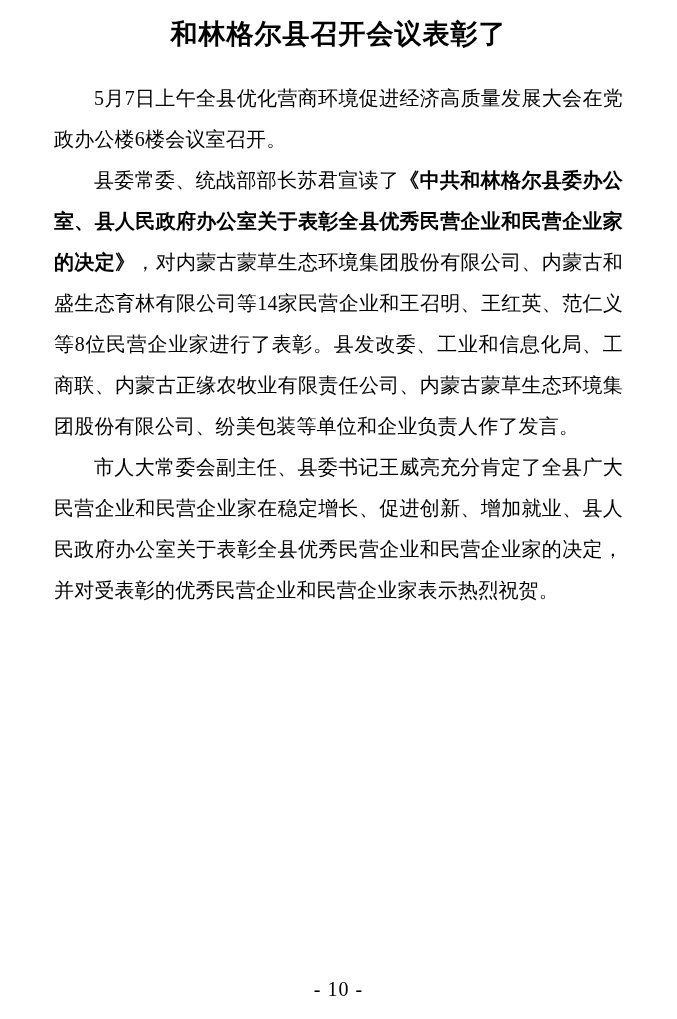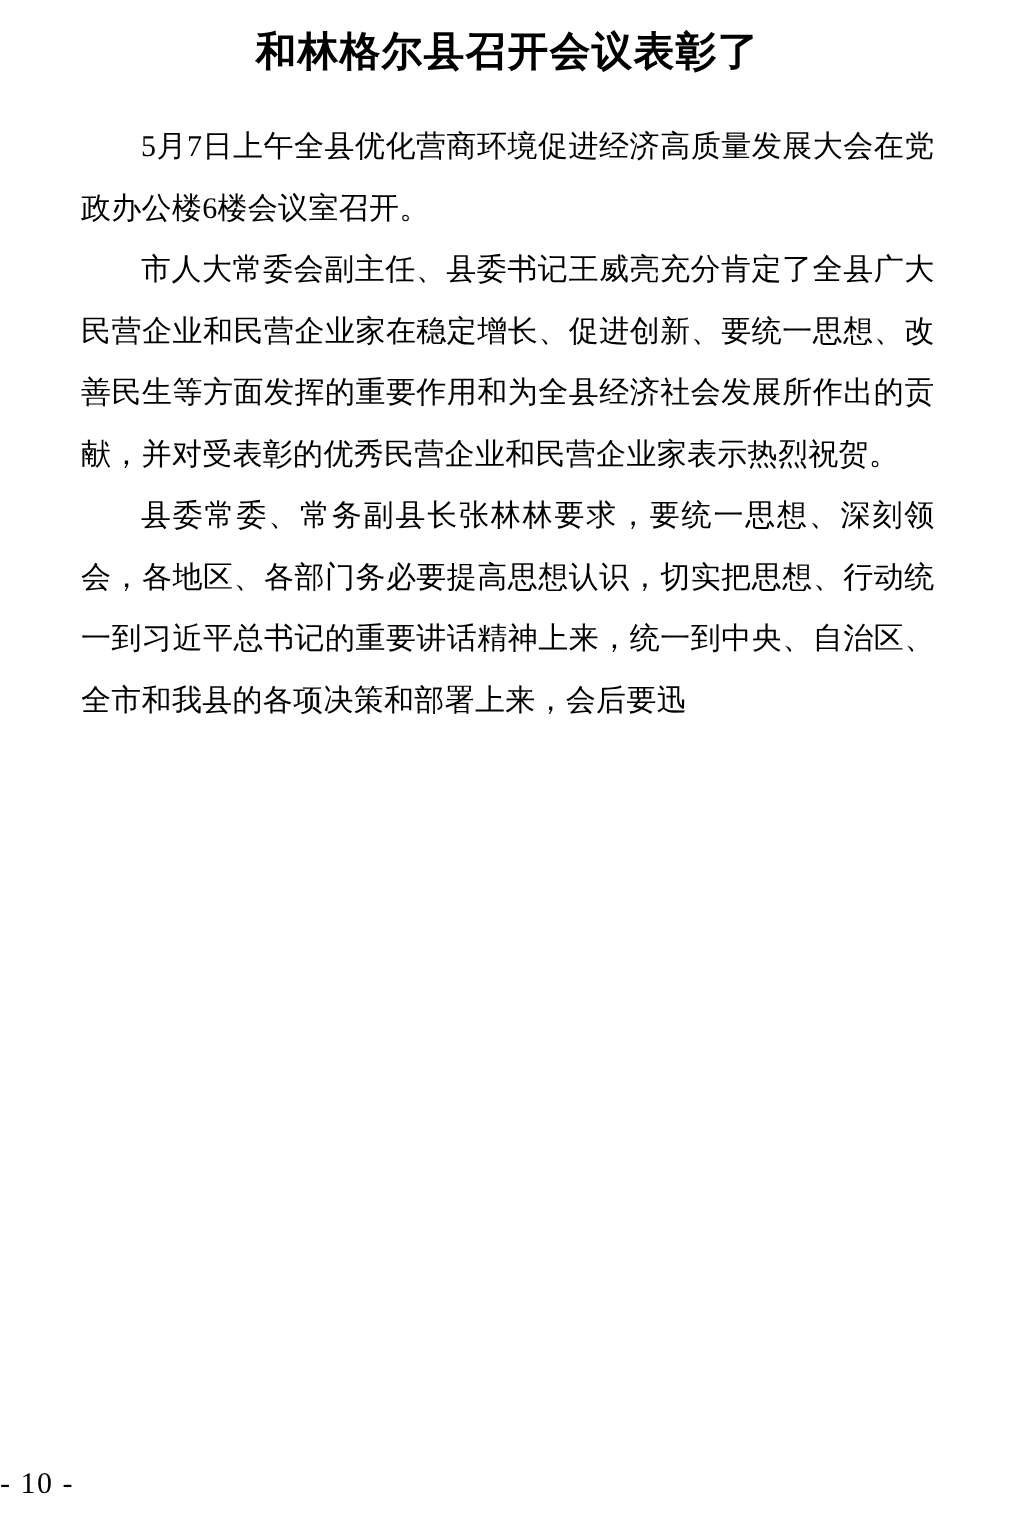--- a/index.html
+++ b/index.html
@@ -48,41 +48,41 @@
     letter-spacing: 0.2px;
   }
   .para .bold {
     font-weight: bold;
   }
   .page-number {
     position: absolute;
     left: 0;
     right: 0;
     bottom: 18px;
-    text-align: left;
+    text-align: center;
     font-size: 20px;
     letter-spacing: 1px;
   }
 </style>
 </head>
 <body>
 
 <div class="page">
 
   <h1 class="doc-title">
     <span class="line">和林格尔县召开会议表彰了</span>
   </h1>
 
   <div class="body-text">
     <p class="para">
       <span>5月7日上午全县优化营商环境促进经济高质量发展大会在党政办公楼6楼会议室召开。</span>
     </p>
     <p class="para">
-      <span>市人大常委会副主任、县委书记王威亮充分肯定了全县广大民营企业和民营企业家在稳定增长、促进创新、要统一思想、改善民生等方面发挥的重要作用和为全县经济社会发展所作出的贡献，并对受表彰的优秀民营企业和民营企业家表示热烈祝贺。</span>
+      <span>县委常委、统战部部长苏君宣读了</span><span class="bold">《中共和林格尔县委办公室、县人民政府办公室关于表彰全县优秀民营企业和民营企业家的决定》</span><span>，对内蒙古蒙草生态环境集团股份有限公司、内蒙古和盛生态育林有限公司等14家民营企业和王召明、王红英、范仁义等8位民营企业家进行了表彰。县发改委、工业和信息化局、工商联、内蒙古正缘农牧业有限责任公司、内蒙古蒙草生态环境集团股份有限公司、纷美包装等单位和企业负责人作了发言。</span>
     </p>
     <p class="para">
-      <span>县委常委、常务副县长张林林要求，要统一思想、深刻领会，各地区、各部门务必要提高思想认识，切实把思想、行动统一到习近平总书记的重要讲话精神上来，统一到中央、自治区、全市和我县的各项决策和部署上来，会后要迅</span>
+      <span>市人大常委会副主任、县委书记王威亮充分肯定了全县广大民营企业和民营企业家在稳定增长、促进创新、增加就业、县人民政府办公室关于表彰全县优秀民营企业和民营企业家的决定，并对受表彰的优秀民营企业和民营企业家表示热烈祝贺。</span>
     </p>
   </div>
 
   <div class="page-number">- 10 -</div>
 
 </div>
 
 </body></html>

